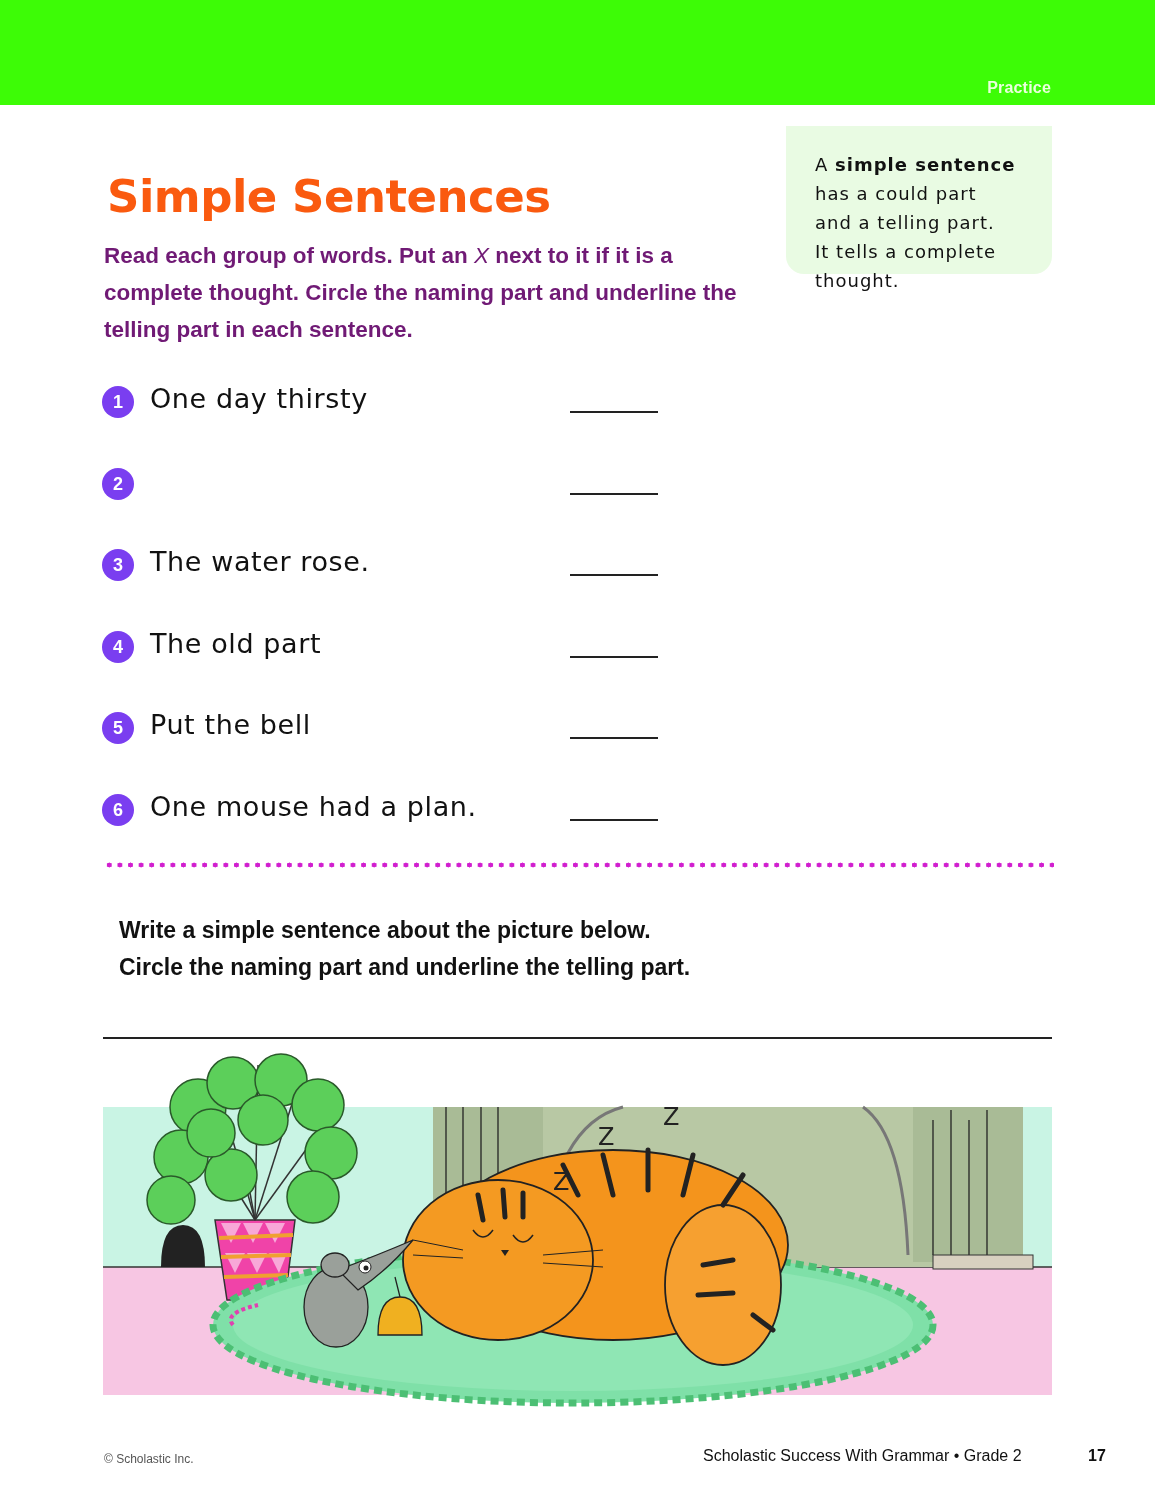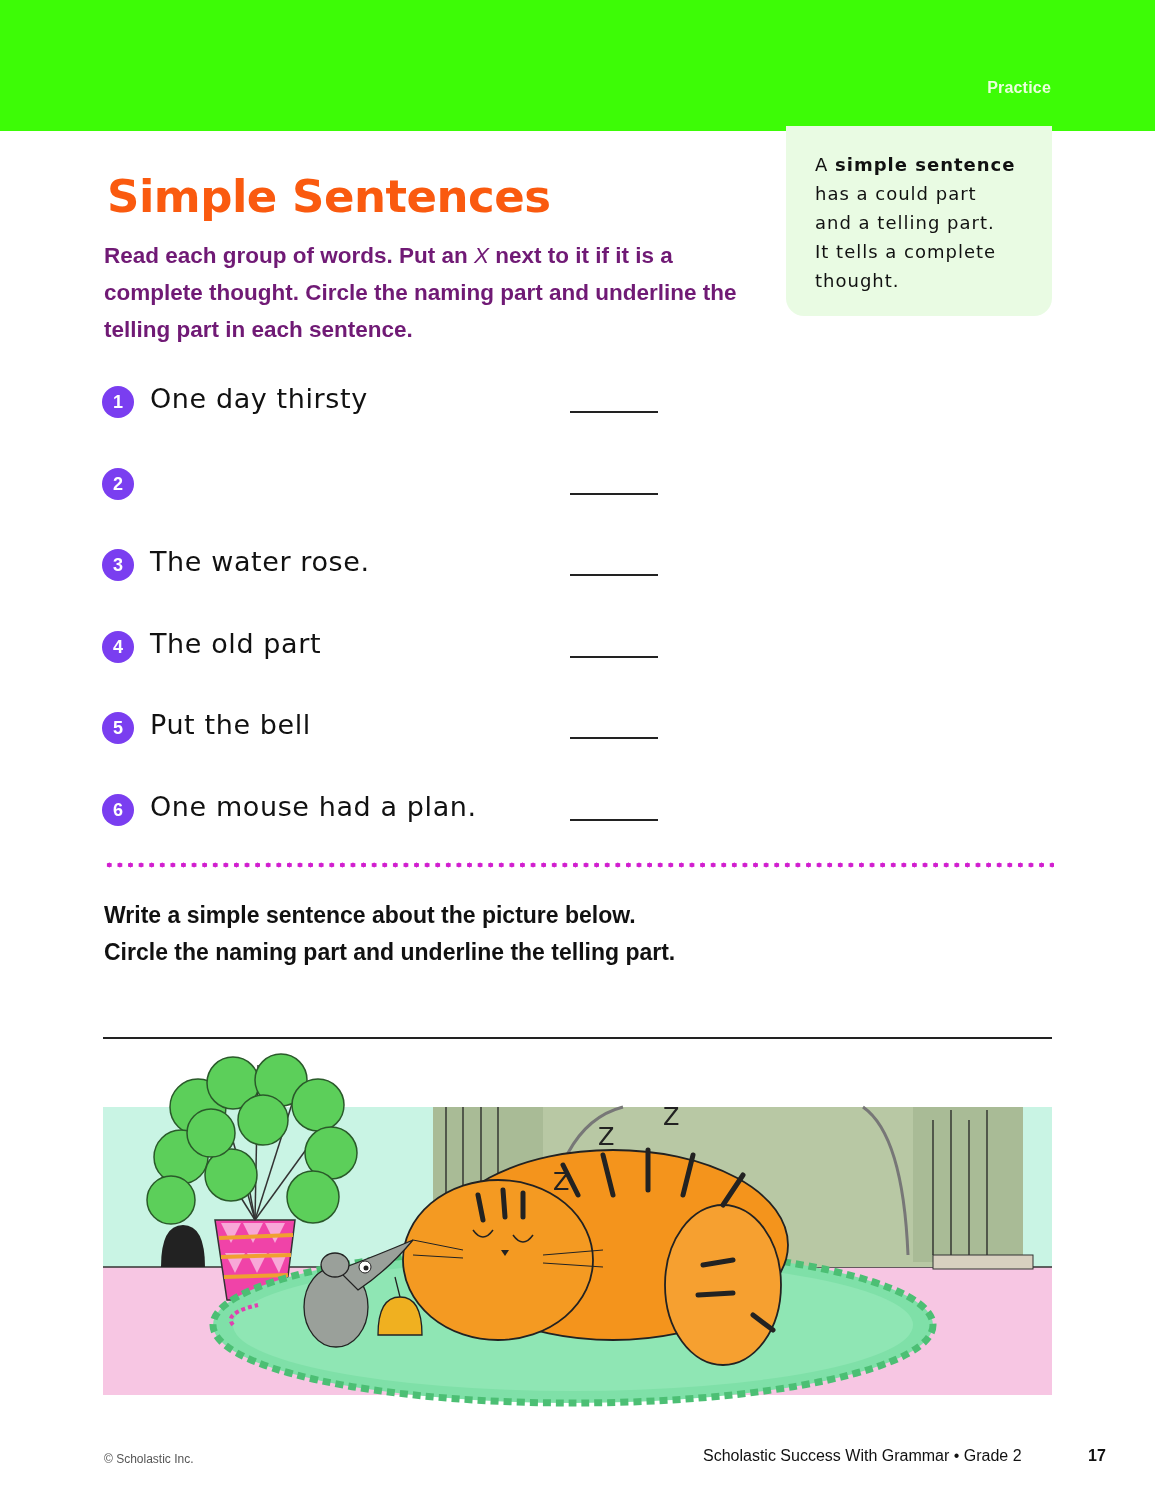--- a/index.html
+++ b/index.html
@@ -1,42 +1,42 @@
 <!DOCTYPE html>
 <html><head>
 <meta charset="utf-8">
 <style>
   html, body { margin:0; padding:0; }
   body { width:1155px; height:1500px; background:#ffffff; position:relative; overflow:hidden;
          font-family:"DejaVu Sans", sans-serif; color:#111; }
-  .top-band { position:absolute; left:0; top:0; width:1155px; height:131px; background:#3dfc06; }
+  .top-band { position:absolute; left:0; top:0; width:1155px; height:105px; background:#3dfc06; }
   .section-tag { position:absolute; right:104px; top:79px; color:#eaffdd; font-weight:bold; font-size:16px;
                  font-family:"Liberation Sans", sans-serif; letter-spacing:0.2px; }
-  .rule-box { position:absolute; left:786px; top:126px; width:266px; height:190px; background:#e9fbe3;
+  .rule-box { position:absolute; left:786px; top:126px; width:266px; height:148px; background:#e9fbe3;
               border-radius:0 0 18px 18px; box-sizing:border-box; padding:24px 10px 0 29px;
               font-size:18px; line-height:29px; letter-spacing:1px; color:#111; }
   .rule-box b { font-weight:bold; }
   .title { position:absolute; left:103px; top:166px; font-size:45px; font-weight:bold; color:#fa5a0f;
            font-family:"DejaVu Sans", sans-serif; letter-spacing:-0.5px; margin:4px; }
   .instructions { position:absolute; left:104px; top:237px; width:660px; font-size:22.5px; line-height:37px;
                   font-family:"Liberation Sans", sans-serif; font-weight:bold; color:#701a75; margin:0; }
   .instructions i { font-style:italic; font-weight:normal; }
   .items { position:absolute; left:102px; top:383px; width:560px; }
   .item { position:relative; height:81.5px; }
   .badge { position:absolute; left:0; top:3px; width:32px; height:32px; border-radius:50%; background:#7a3ef0;
            color:#fff; font-weight:bold; font-size:18px; text-align:center; line-height:32px;
            font-family:"Liberation Sans", sans-serif; }
   .item-text { position:absolute; left:48px; top:0; font-size:27px; letter-spacing:0.6px;
                font-family:"DejaVu Sans", sans-serif; font-weight:normal; color:#111; }
   .blank { position:absolute; left:468px; top:28px; width:88px; height:0; border-bottom:2px solid #222; }
   .dots { position:absolute; left:104px; top:862px; width:950px; height:6px;
           background-image:radial-gradient(circle, #d11fcf 2.4px, transparent 2.6px);
           background-size:10.6px 6px; background-repeat:repeat-x; }
   .write-prompt { position:absolute; left:104px; top:897px; font-size:23px; line-height:37px;
-                  font-family:"Liberation Sans", sans-serif; font-weight:bold; color:#111; margin:0; }
+                  font-family:"Liberation Sans", sans-serif; font-weight:bold; color:#111; margin:15px; }
   .answer-line { position:absolute; left:103px; top:1037px; width:949px; height:0; border-bottom:2px solid #222; }
   .illustration { position:absolute; left:103px; top:1045px; width:949px; height:370px; }
   .footer-left { position:absolute; left:104px; top:1452px; font-size:12px; color:#555;
                  font-family:"Liberation Sans", sans-serif; }
   .footer-right { position:absolute; left:703px; top:1447px; font-size:16px; color:#111;
                   font-family:"Liberation Sans", sans-serif; }
   .page-num { position:absolute; left:1088px; top:1447px; font-size:16px; font-weight:bold; color:#111;
               font-family:"Liberation Sans", sans-serif; }
 </style>
 </head>

